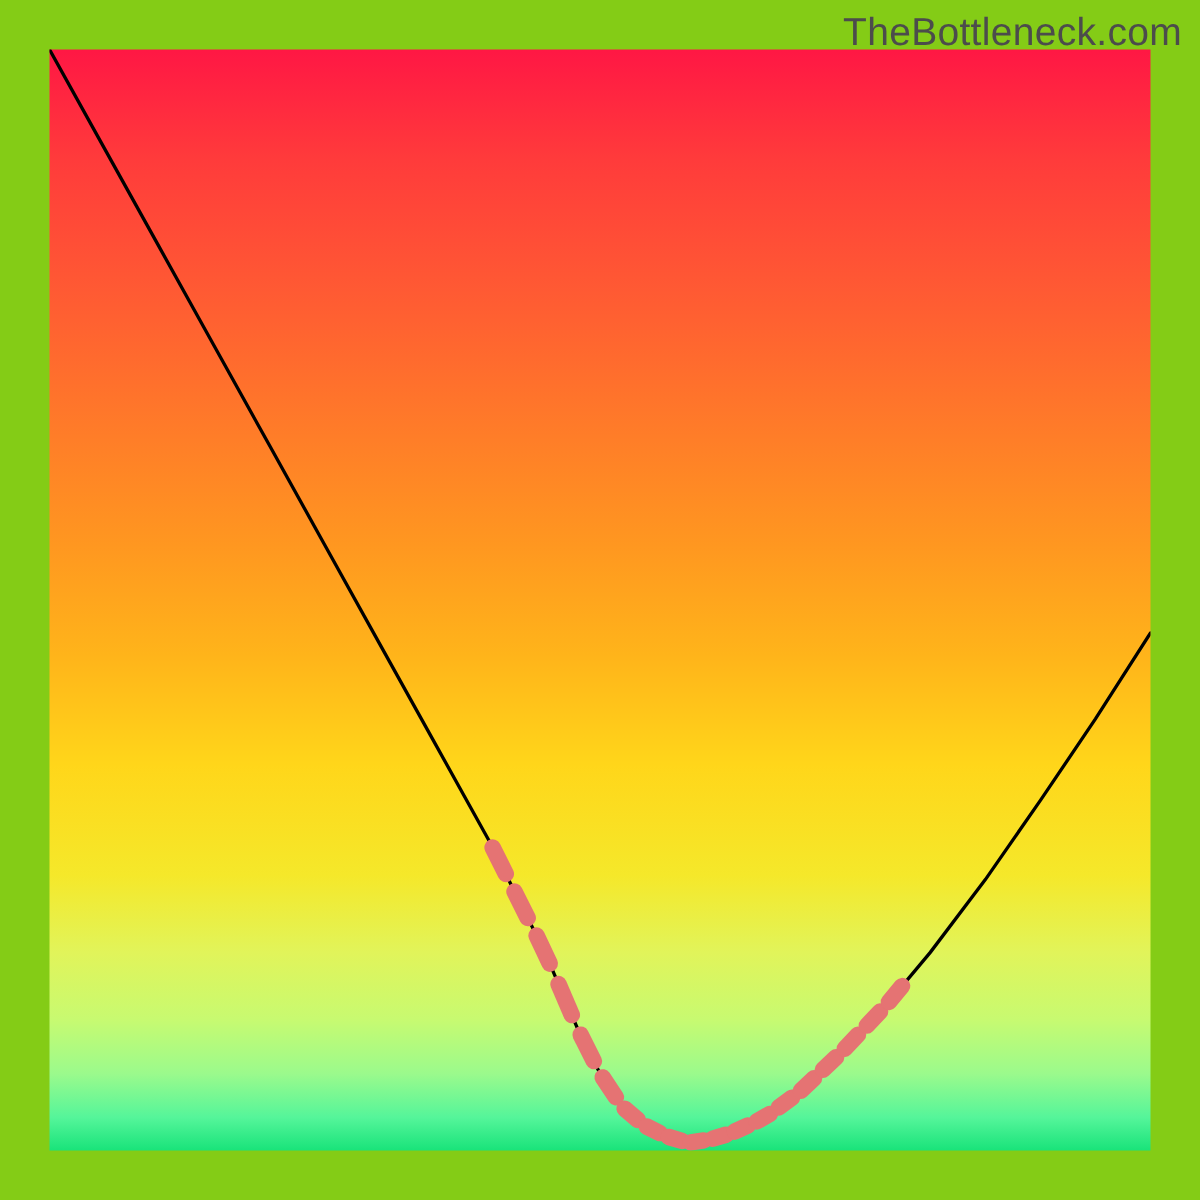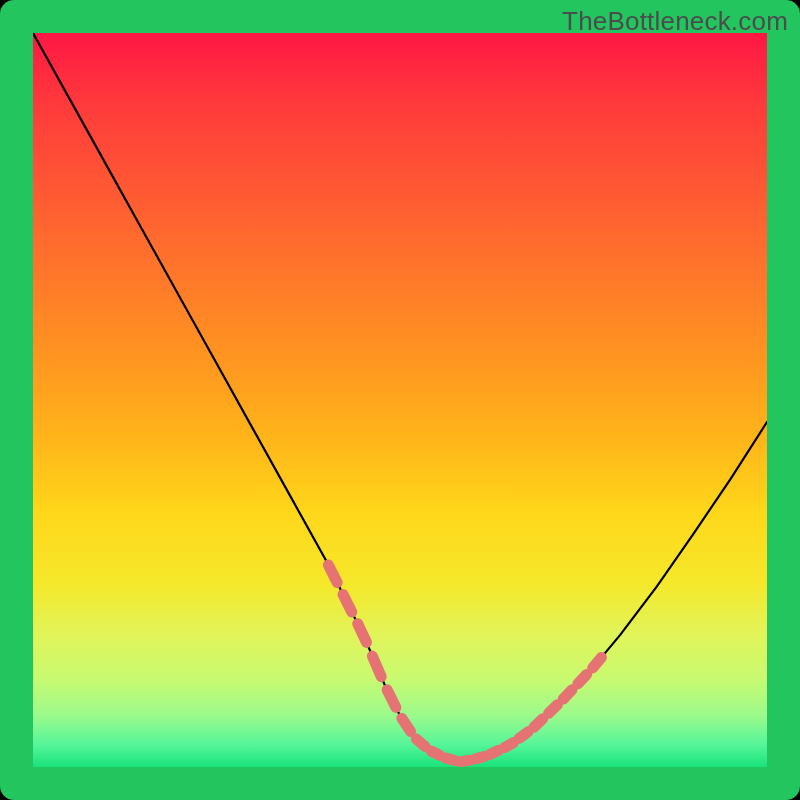--- a/index.html
+++ b/index.html
@@ -8,22 +8,21 @@
     width: 800px;
     height: 800px;
     background: #000;
     overflow: hidden;
     font-family: Arial, Helvetica, sans-serif;
   }
   .stage {
     position: relative;
     width: 800px;
     height: 800px;
-    background: #22c55e;
-    border-radius: 14px;
+    background: #84cc16;
   }
   .plot {
     position: absolute;
     left: 33px;
     top: 33px;
     width: 734px;
     height: 734px;
     background: linear-gradient(
       to bottom,
       #ff1744 0%,

